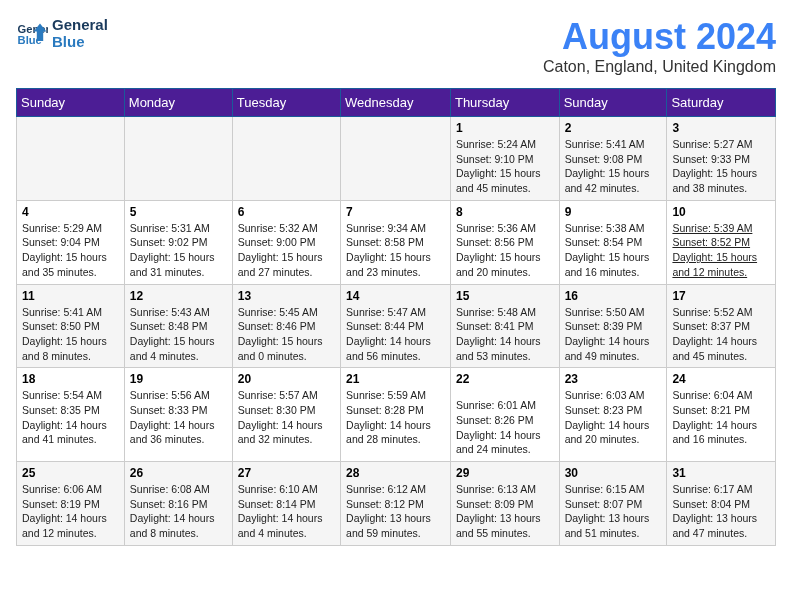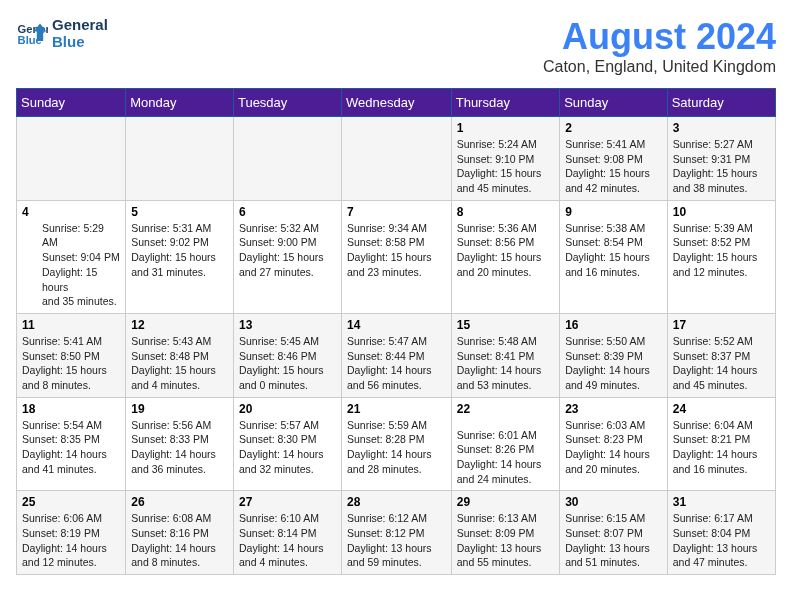--- a/index.html
+++ b/index.html
@@ -133,29 +133,29 @@
         <td>
           <span class="day-num">2</span>
           <div class="day-info" style="white-space: pre-line;">Sunrise: 5:41 AM
 Sunset: 9:08 PM
 Daylight: 15 hours
 and 42 minutes.</div>
         </td>
         <td>
           <span class="day-num">3</span>
           <div class="day-info" style="white-space: pre-line;">Sunrise: 5:27 AM
-Sunset: 9:31 PM
+Sunset: 9:33 PM
 Daylight: 15 hours
 and 38 minutes.</div>
         </td>
       </tr>
       <tr>
         <td>
           <span class="day-num">4</span>
-          <div class="day-info" style="white-space: pre-line; margin-left: 20px;">Sunrise: 5:29 AM
+          <div class="day-info" style="white-space: pre-line;">Sunrise: 5:29 AM
 Sunset: 9:04 PM
 Daylight: 15 hours
 and 35 minutes.</div>
         </td>
         <td>
           <span class="day-num">5</span>
           <div class="day-info" style="white-space: pre-line;">Sunrise: 5:31 AM
 Sunset: 9:02 PM
 Daylight: 15 hours
 and 31 minutes.</div>
@@ -183,21 +183,21 @@
         </td>
         <td>
           <span class="day-num">9</span>
           <div class="day-info" style="white-space: pre-line;">Sunrise: 5:38 AM
 Sunset: 8:54 PM
 Daylight: 15 hours
 and 16 minutes.</div>
         </td>
         <td>
           <span class="day-num">10</span>
-          <div class="day-info" style="white-space: pre-line;">Sunrise: 5:39 AM
+          <div class="day-info" style="white-space: pre-line; text-decoration: underline;">Sunrise: 5:39 AM
 Sunset: 8:52 PM
 Daylight: 15 hours
 and 12 minutes.</div>
         </td>
       </tr>
       <tr>
         <td>
           <span class="day-num">11</span>
           <div class="day-info" style="white-space: pre-line;">Sunrise: 5:41 AM
 Sunset: 8:50 PM

